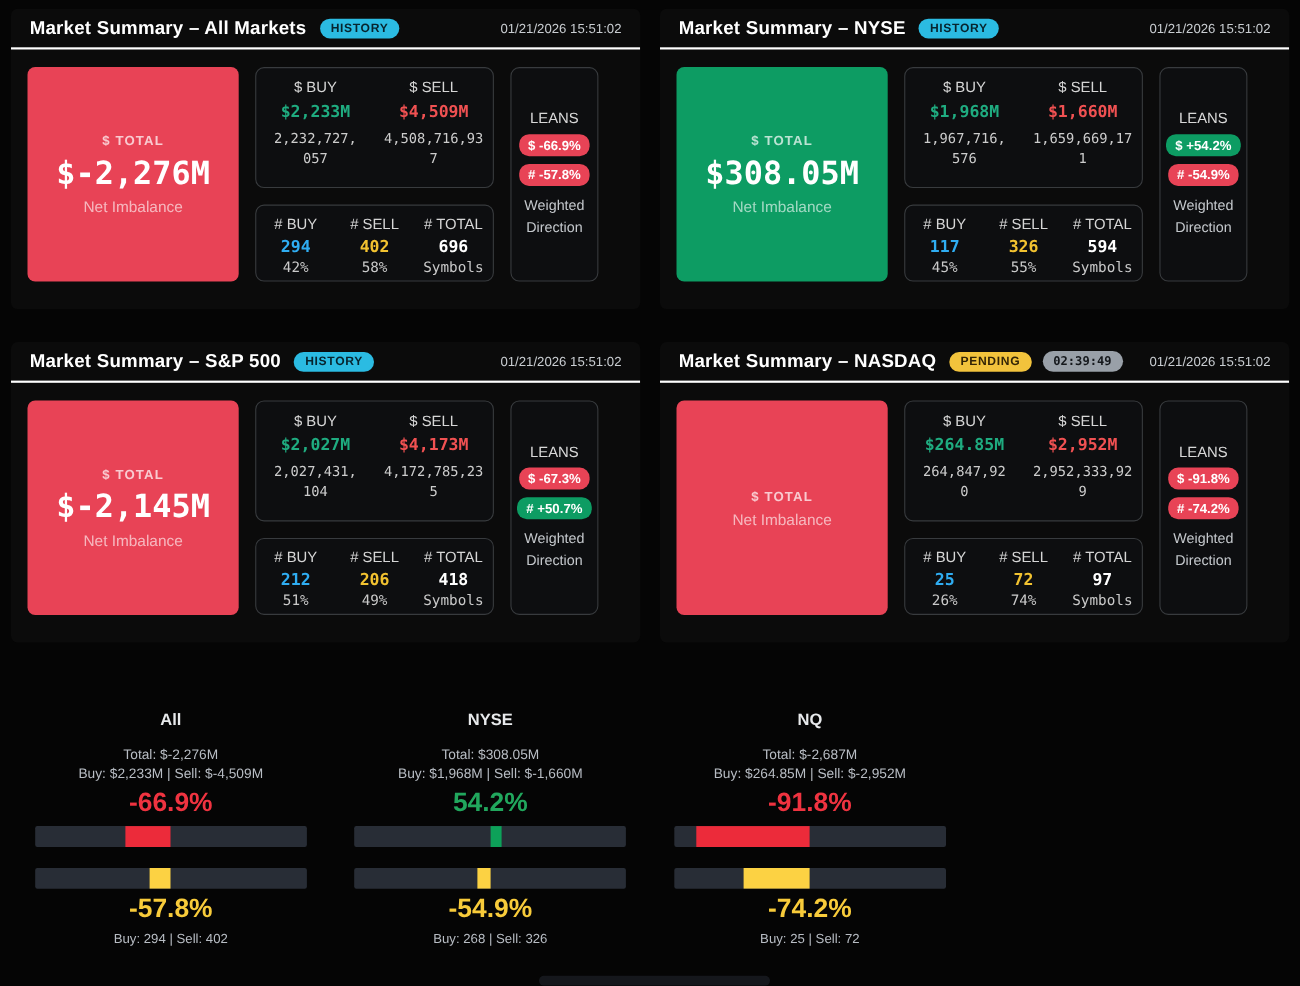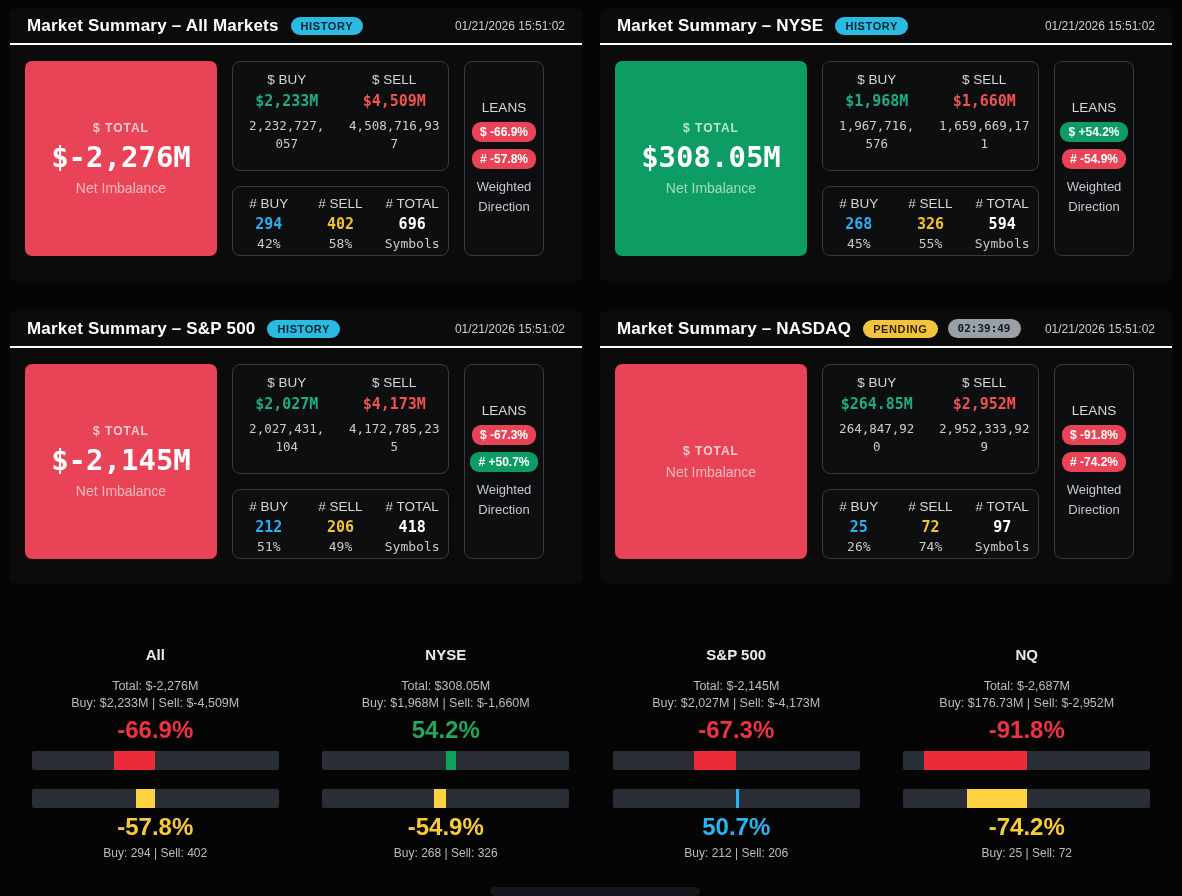--- a/index.html
+++ b/index.html
@@ -155,21 +155,21 @@
           </div>
           <div class="d-cell">
             <div class="d-label">$ SELL</div>
             <div class="d-value v-sell">$1,660M</div>
             <div class="d-raw raw-sell">1,659,669,171</div>
           </div>
         </div>
         <div class="box count-box">
           <div class="c-cell">
             <div class="c-label"># BUY</div>
-            <div class="c-value cv-buy">268</div>
+            <div class="c-value cv-buy">117</div>
             <div class="c-sub">45%</div>
           </div>
           <div class="c-cell">
             <div class="c-label"># SELL</div>
             <div class="c-value cv-sell">326</div>
             <div class="c-sub">55%</div>
           </div>
           <div class="c-cell">
             <div class="c-label"># TOTAL</div>
             <div class="c-value cv-total">594</div>
@@ -316,39 +316,25 @@
     <div class="s-bar">
         <div class="s-marker" style="width: 4.2%; min-width: 3px; left: 50%; background: rgb(13, 161, 89);"></div>
       </div>
     <div class="s-bar second">
         <div class="s-marker" style="width: 4.9%; min-width: 3px; right: 50%; background: rgb(252, 210, 67);"></div>
       </div>
     <div class="s-pct s-pct2 c-yellow">-54.9%</div>
     <div class="s-counts">Buy: 268 | Sell: 326</div>
   </div>
 
-  <div class="s-col">
-    <div class="s-name">S&amp;P 500</div>
-    <div class="s-line1">Total: $-2,145M</div>
-    <div class="s-line2">Buy: $2,027M | Sell: $-4,173M</div>
-    <div class="s-pct c-red">-67.3%</div>
-    <div class="s-bar">
-        <div class="s-marker" style="width: 17.3%; min-width: 3px; right: 50%; background: rgb(236, 43, 58);"></div>
-      </div>
-    <div class="s-bar second">
-        <div class="s-marker" style="width: 0.7%; min-width: 3px; left: 50%; background: rgb(42, 182, 246);"></div>
-      </div>
-    <div class="s-pct s-pct2 c-blue">50.7%</div>
-    <div class="s-counts">Buy: 212 | Sell: 206</div>
-  </div>
 
   <div class="s-col">
     <div class="s-name">NQ</div>
     <div class="s-line1">Total: $-2,687M</div>
-    <div class="s-line2">Buy: $176.73M | Sell: $-2,952M</div>
+    <div class="s-line2">Buy: $264.85M | Sell: $-2,952M</div>
     <div class="s-pct c-red">-91.8%</div>
     <div class="s-bar">
         <div class="s-marker" style="width: 41.8%; min-width: 3px; right: 50%; background: rgb(236, 43, 58);"></div>
       </div>
     <div class="s-bar second">
         <div class="s-marker" style="width: 24.2%; min-width: 3px; right: 50%; background: rgb(252, 210, 67);"></div>
       </div>
     <div class="s-pct s-pct2 c-yellow">-74.2%</div>
     <div class="s-counts">Buy: 25 | Sell: 72</div>
   </div>

